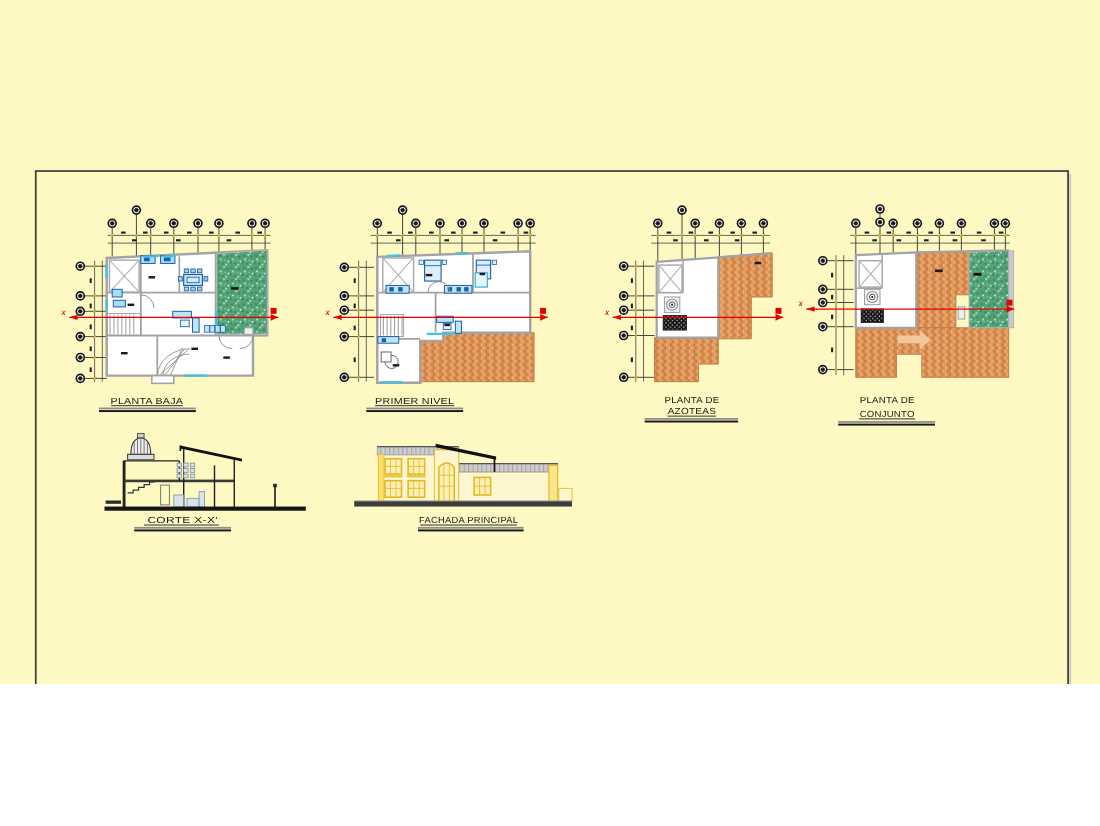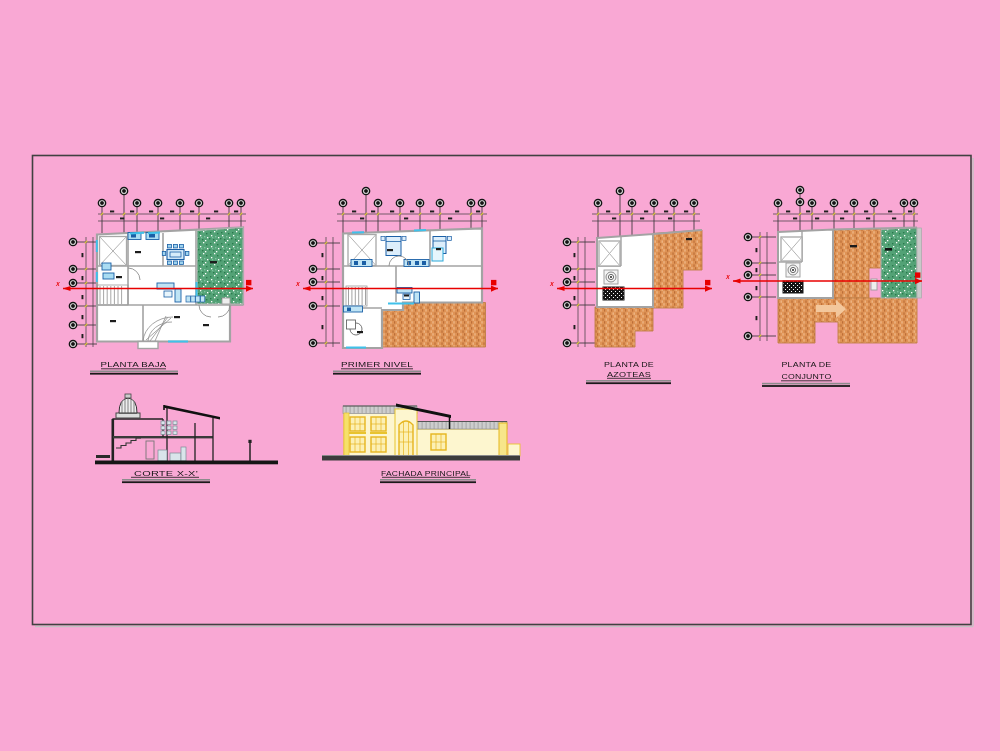--- a/index.html
+++ b/index.html
@@ -1,16 +1,16 @@
 <!DOCTYPE html>
 <html><head>
 <meta charset="utf-8">
 <style>
   html,body{margin:0;padding:0;background:#ffffff;}
-  .page{position:relative;width:1000px;height:751px;background:#f9a8d4;overflow:hidden;
+  .page{position:relative;width:1000px;height:622px;background:#fef9c3;overflow:hidden;
         font-family:"Liberation Sans",sans-serif;}
   .sheet-svg{position:absolute;left:0;top:0;}
   text{font-family:"Liberation Sans",sans-serif;fill:#161616;}
   .cap{font-size:8px;letter-spacing:.2px;}
   .xlab{font-size:5.5px;font-weight:bold;fill:#e80000;font-style:italic;}
 </style>
 </head>
 <body>
 
 <div class="page">

